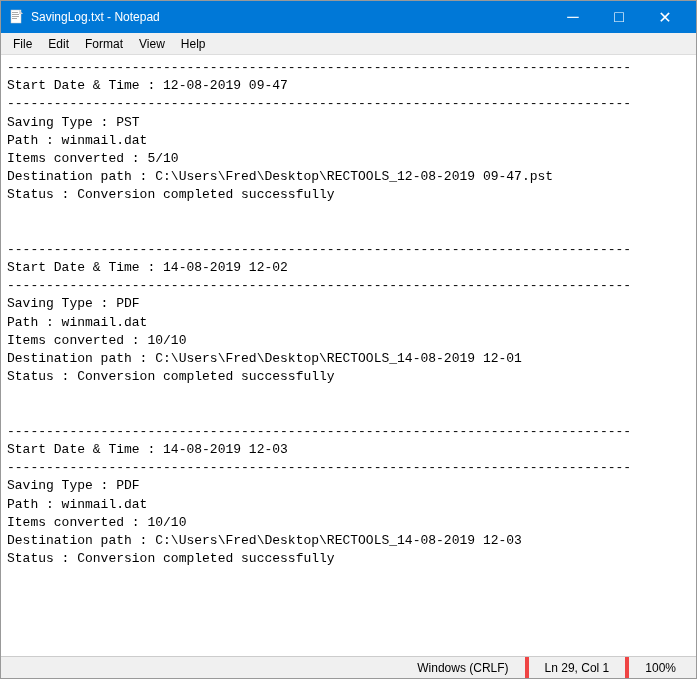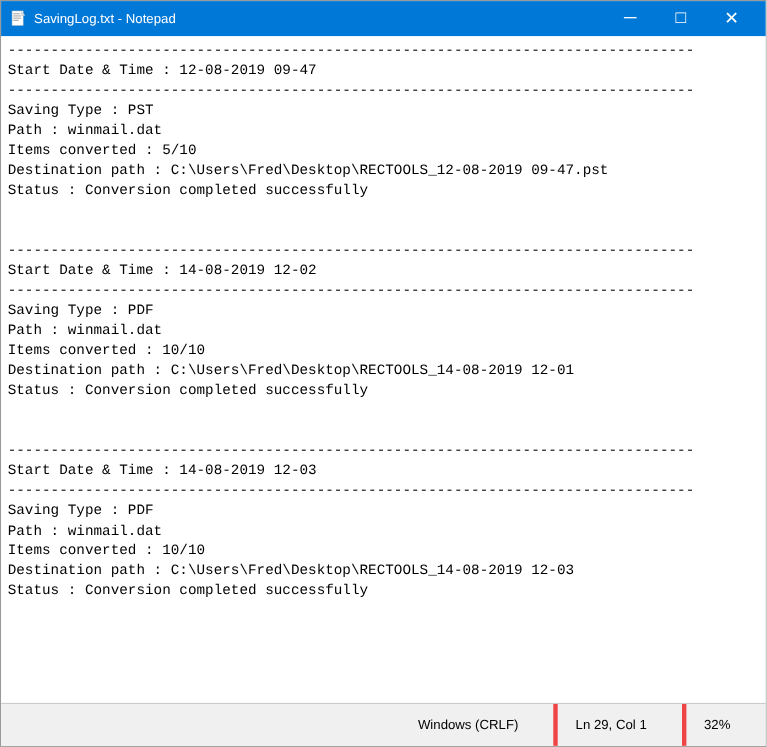--- a/index.html
+++ b/index.html
@@ -96,29 +96,29 @@
       padding: 4px 6px;
       overflow: hidden;
       font-family: 'Courier New', Courier, monospace;
       font-size: 13px;
       color: #000;
       line-height: 1.4;
       white-space: pre;
     }
 
     .status-bar {
-      height: 39px;
+      height: 22px;
       background: #f0f0f0;
       border-top: 1px solid #ccc;
       display: flex;
       align-items: center;
       justify-content: flex-end;
-      padding: 0 16px;
-      flex-shrink: 0;
-      gap: 16px;
+      padding: 0 4px;
+      flex-shrink: 0;
+      gap: 0;
     }
 
     .status-section {
       font-family: 'Segoe UI', sans-serif;
       font-size: 12px;
       color: #000;
       padding: 0 16px;
       border-left: 4px solid #ef4444;
       height: 100%;
       display: flex;
@@ -150,20 +150,27 @@
       <polygon points="10,1 14,5 10,5" fill="white" opacity="0.5"></polygon>
     </svg>
     <span class="title-bar-text">SavingLog.txt - Notepad</span>
     <div class="title-bar-controls">
       <button class="title-bar-btn">─</button>
       <button class="title-bar-btn">□</button>
       <button class="title-bar-btn close">✕</button>
     </div>
   </div>
 
+  <div class="menu-bar">
+    <div class="menu-item">File</div>
+    <div class="menu-item">Edit</div>
+    <div class="menu-item">Format</div>
+    <div class="menu-item">View</div>
+    <div class="menu-item">Help</div>
+  </div>
 
   <div class="content-area">--------------------------------------------------------------------------------
 Start Date &amp; Time : 12-08-2019 09-47
 --------------------------------------------------------------------------------
 Saving Type : PST
 Path : winmail.dat
 Items converted : 5/10
 Destination path : C:\Users\Fred\Desktop\RECTOOLS_12-08-2019 09-47.pst
 Status : Conversion completed successfully
 
@@ -184,15 +191,15 @@
 Saving Type : PDF
 Path : winmail.dat
 Items converted : 10/10
 Destination path : C:\Users\Fred\Desktop\RECTOOLS_14-08-2019 12-03
 Status : Conversion completed successfully
 </div>
 
   <div class="status-bar">
     <div class="status-section">Windows (CRLF)</div>
     <div class="status-section">Ln 29, Col 1</div>
-    <div class="status-section">32%</div>
+    <div class="status-section">100%</div>
   </div>
 </div>
 
 </body></html>

